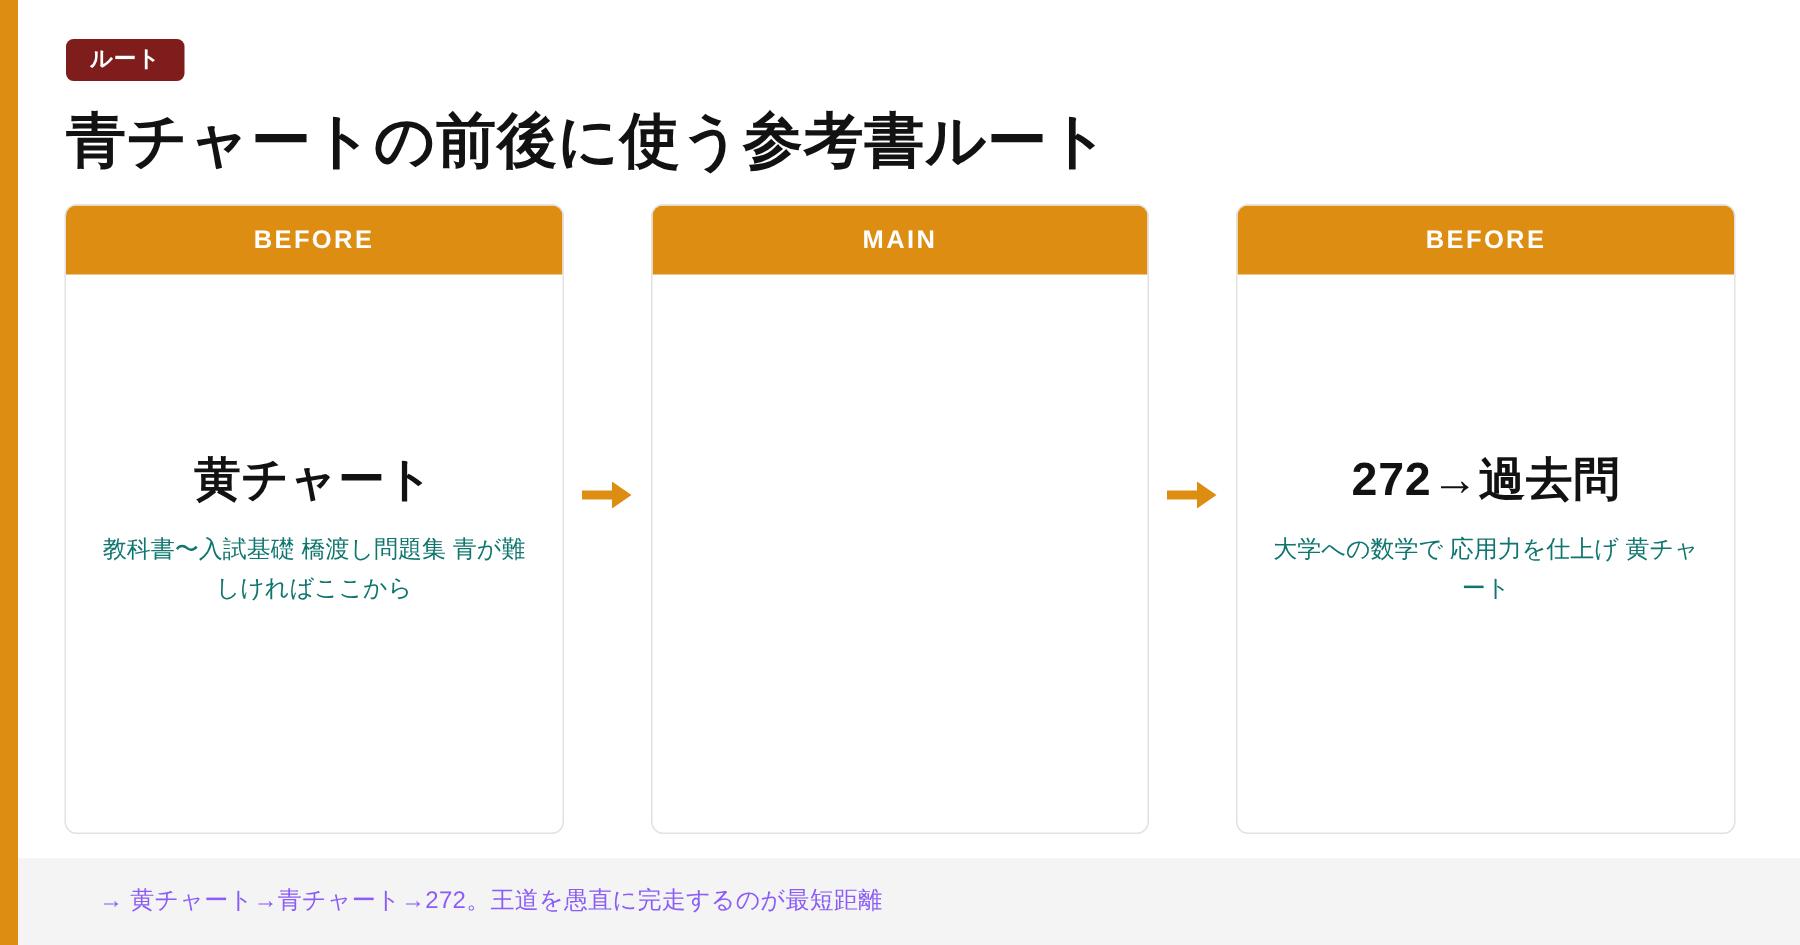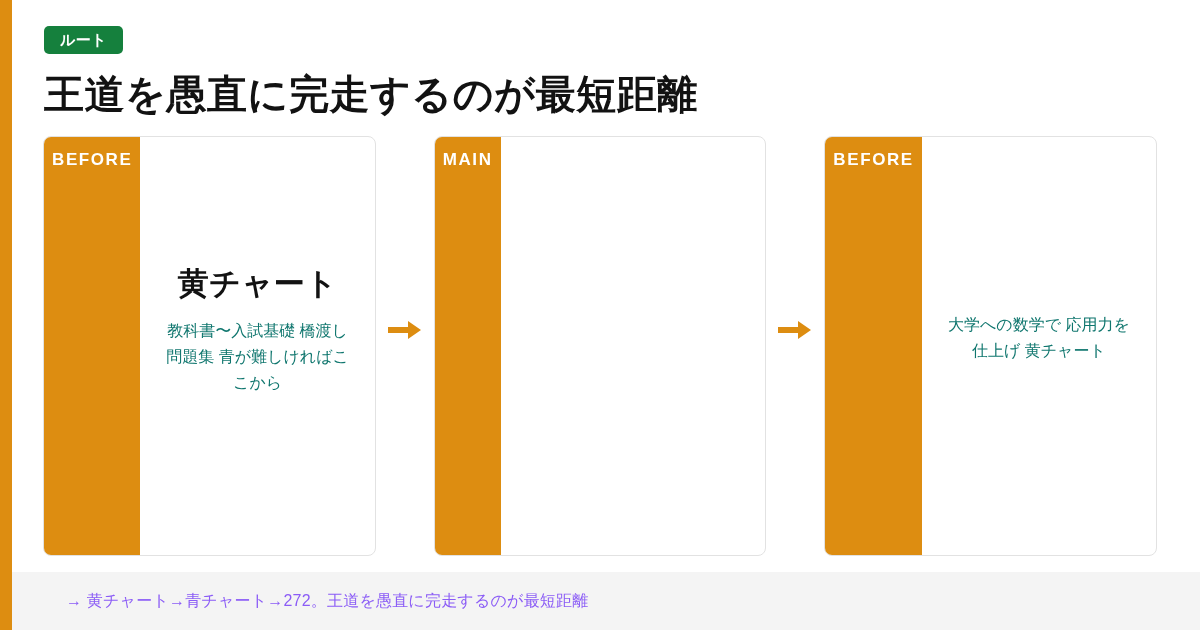--- a/index.html
+++ b/index.html
@@ -38,21 +38,21 @@
     flex-direction: column;
   }
 
   
   #header {
     padding: 26px 44px 0 44px;
   }
 
   #badge {
     display: inline-block;
-    background: #15803d;
+    background: #7f1d1d;
     color: #ffffff;
     font-size: 15px;
     font-weight: bold;
     letter-spacing: 0.5px;
     padding: 6px 16px 7px 16px;
     border-radius: 5px;
     line-height: 1;
   }
 
   #page-title {
@@ -74,21 +74,21 @@
     flex: 1 1 auto;
     min-height: 0;
   }
 
   .card {
     flex: 1 1 0;
     background: #ffffff;
     border: 1px solid #e2e2e2;
     border-radius: 8px;
     display: flex;
-    flex-direction: row;
+    flex-direction: column;
     overflow: hidden;
     min-width: 0;
     margin-bottom: 16px;
   }
 
   .card-header {
     background: #dd8d11;
     color: #ffffff;
     font-size: 17px;
     font-weight: bold;
@@ -164,21 +164,21 @@
 </style>
 </head>
 <body>
 
 <div id="accent-bar"></div>
 
 <div id="page">
 
   <div id="header">
     <div id="badge">ルート</div>
-    <div id="page-title">王道を愚直に完走するのが最短距離</div>
+    <div id="page-title">青チャートの前後に使う参考書ルート</div>
   </div>
 
   <div id="cards-row">
 
     <div class="card">
       <div class="card-header">BEFORE</div>
       <div class="card-body">
         <div class="card-title">黄チャート</div>
         <div class="card-desc">教科書〜入試基礎 橋渡し問題集 青が難しければここから</div>
       </div>
@@ -196,20 +196,21 @@
 
     <div class="arrow-connector">
       <svg width="34" height="22" viewBox="0 0 34 22" aria-hidden="true">
         <path d="M0 8 H20 V2 L33 11 L20 20 V14 H0 Z" fill="#dd8d11"></path>
       </svg>
     </div>
 
     <div class="card">
       <div class="card-header">BEFORE</div>
       <div class="card-body">
+        <div class="card-title">272→過去問</div>
         <div class="card-desc">大学への数学で 応用力を仕上げ 黄チャート</div>
       </div>
     </div>
 
   </div>
 
   <div id="footer">
     <div id="footer-note">→ 黄チャート→青チャート→272。王道を愚直に完走するのが最短距離</div>
   </div>
 

